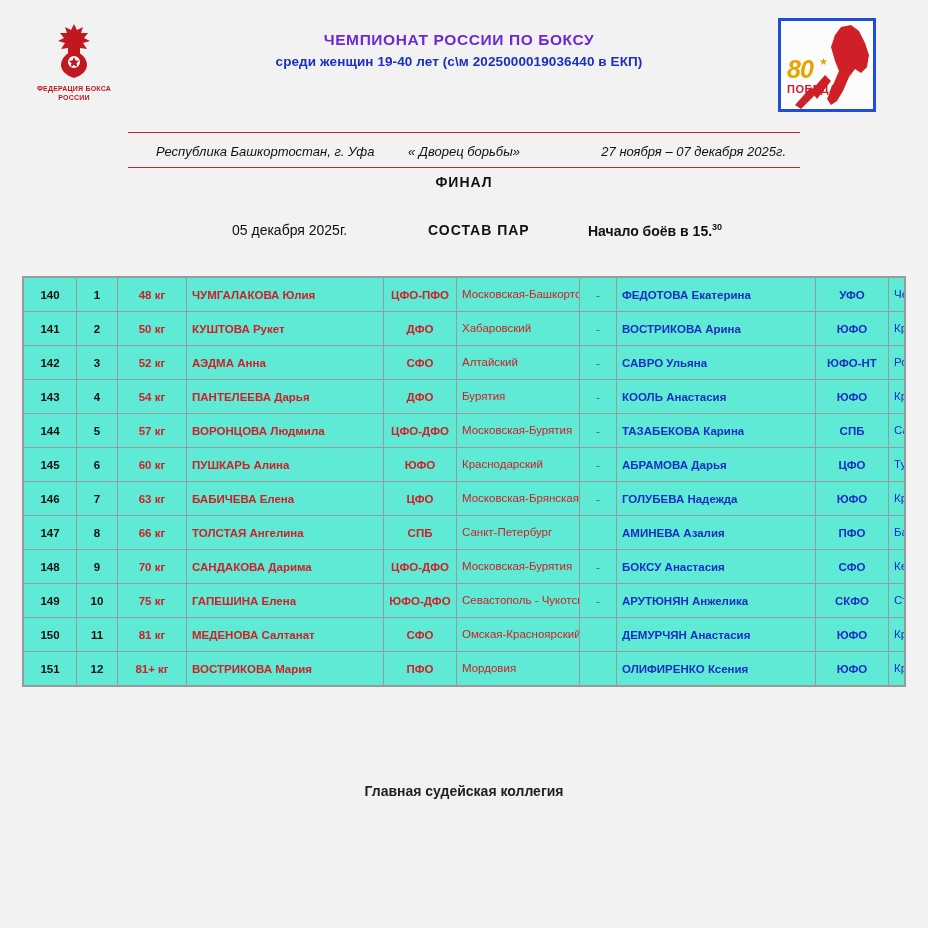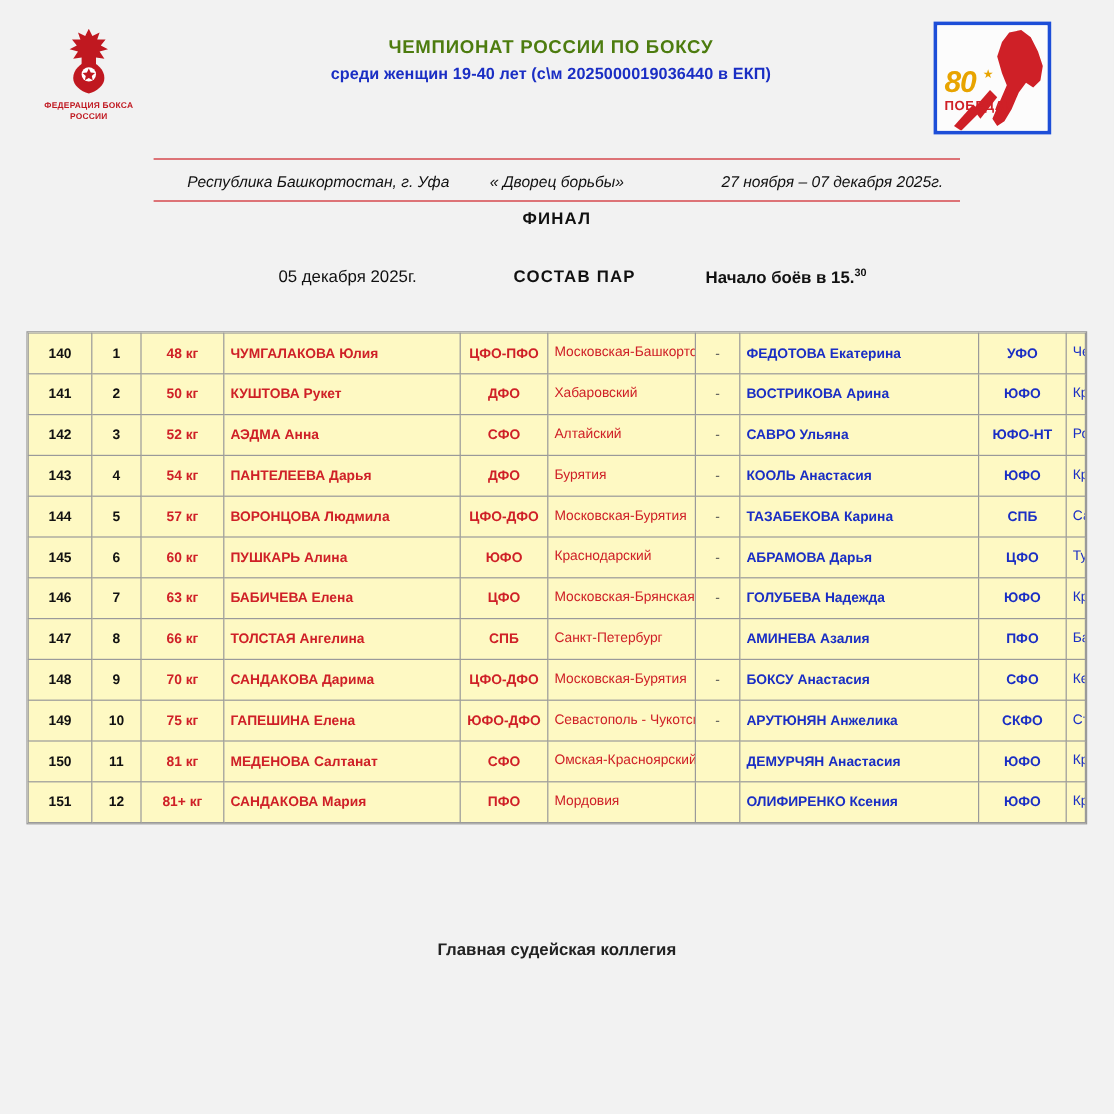--- a/index.html
+++ b/index.html
@@ -45,21 +45,21 @@
     text-transform: uppercase;
   }
   .title-block {
     position: absolute;
     left: 150px;
     right: 160px;
     top: 30px;
     text-align: center;
   }
   .main-title {
-    color: #4d7c0f;
+    color: #6d28d9;
     font-size: 15.5px;
     font-weight: bold;
     letter-spacing: .6px;
     line-height: 1.3;
   }
   .sub-title {
     color: #1a2ec4;
     font-size: 13.5px;
     font-weight: bold;
     margin-top: 4px;
@@ -145,21 +145,21 @@
   .table-wrap {
     margin: 22px 22px 0 22px;
     background: #fff;
     border: 1px solid #9a9a9a;
     overflow: hidden;
   }
   table.pairs {
     border-collapse: collapse;
     width: 100%;
     table-layout: fixed;
-    background: #fef9c3;
+    background: #5eead4;
   }
   table.pairs td {
     border: 1px solid #9a9a9a;
     height: 29px;
     padding: 2px 5px;
     font-size: 11.5px;
     vertical-align: middle;
     overflow: hidden;
     white-space: nowrap;
   }
@@ -371,21 +371,21 @@
             <td class="c-red-reg">Омская-Красноярский</td>
             <td class="c-dash"></td>
             <td class="c-blue">ДЕМУРЧЯН Анастасия</td>
             <td class="c-blue-dist">ЮФО</td>
             <td class="c-blue-reg">Краснодарский</td>
           </tr>
           <tr>
             <td class="c-num">151</td>
             <td class="c-idx">12</td>
             <td class="c-weight">81+ кг</td>
-            <td class="c-red">САНДАКОВА Мария</td>
+            <td class="c-red">ВОСТРИКОВА Мария</td>
             <td class="c-red-dist">ПФО</td>
             <td class="c-red-reg">Мордовия</td>
             <td class="c-dash"></td>
             <td class="c-blue">ОЛИФИРЕНКО Ксения</td>
             <td class="c-blue-dist">ЮФО</td>
             <td class="c-blue-reg">Краснодарский</td>
           </tr>
         </tbody>
     </table>
   </div>

